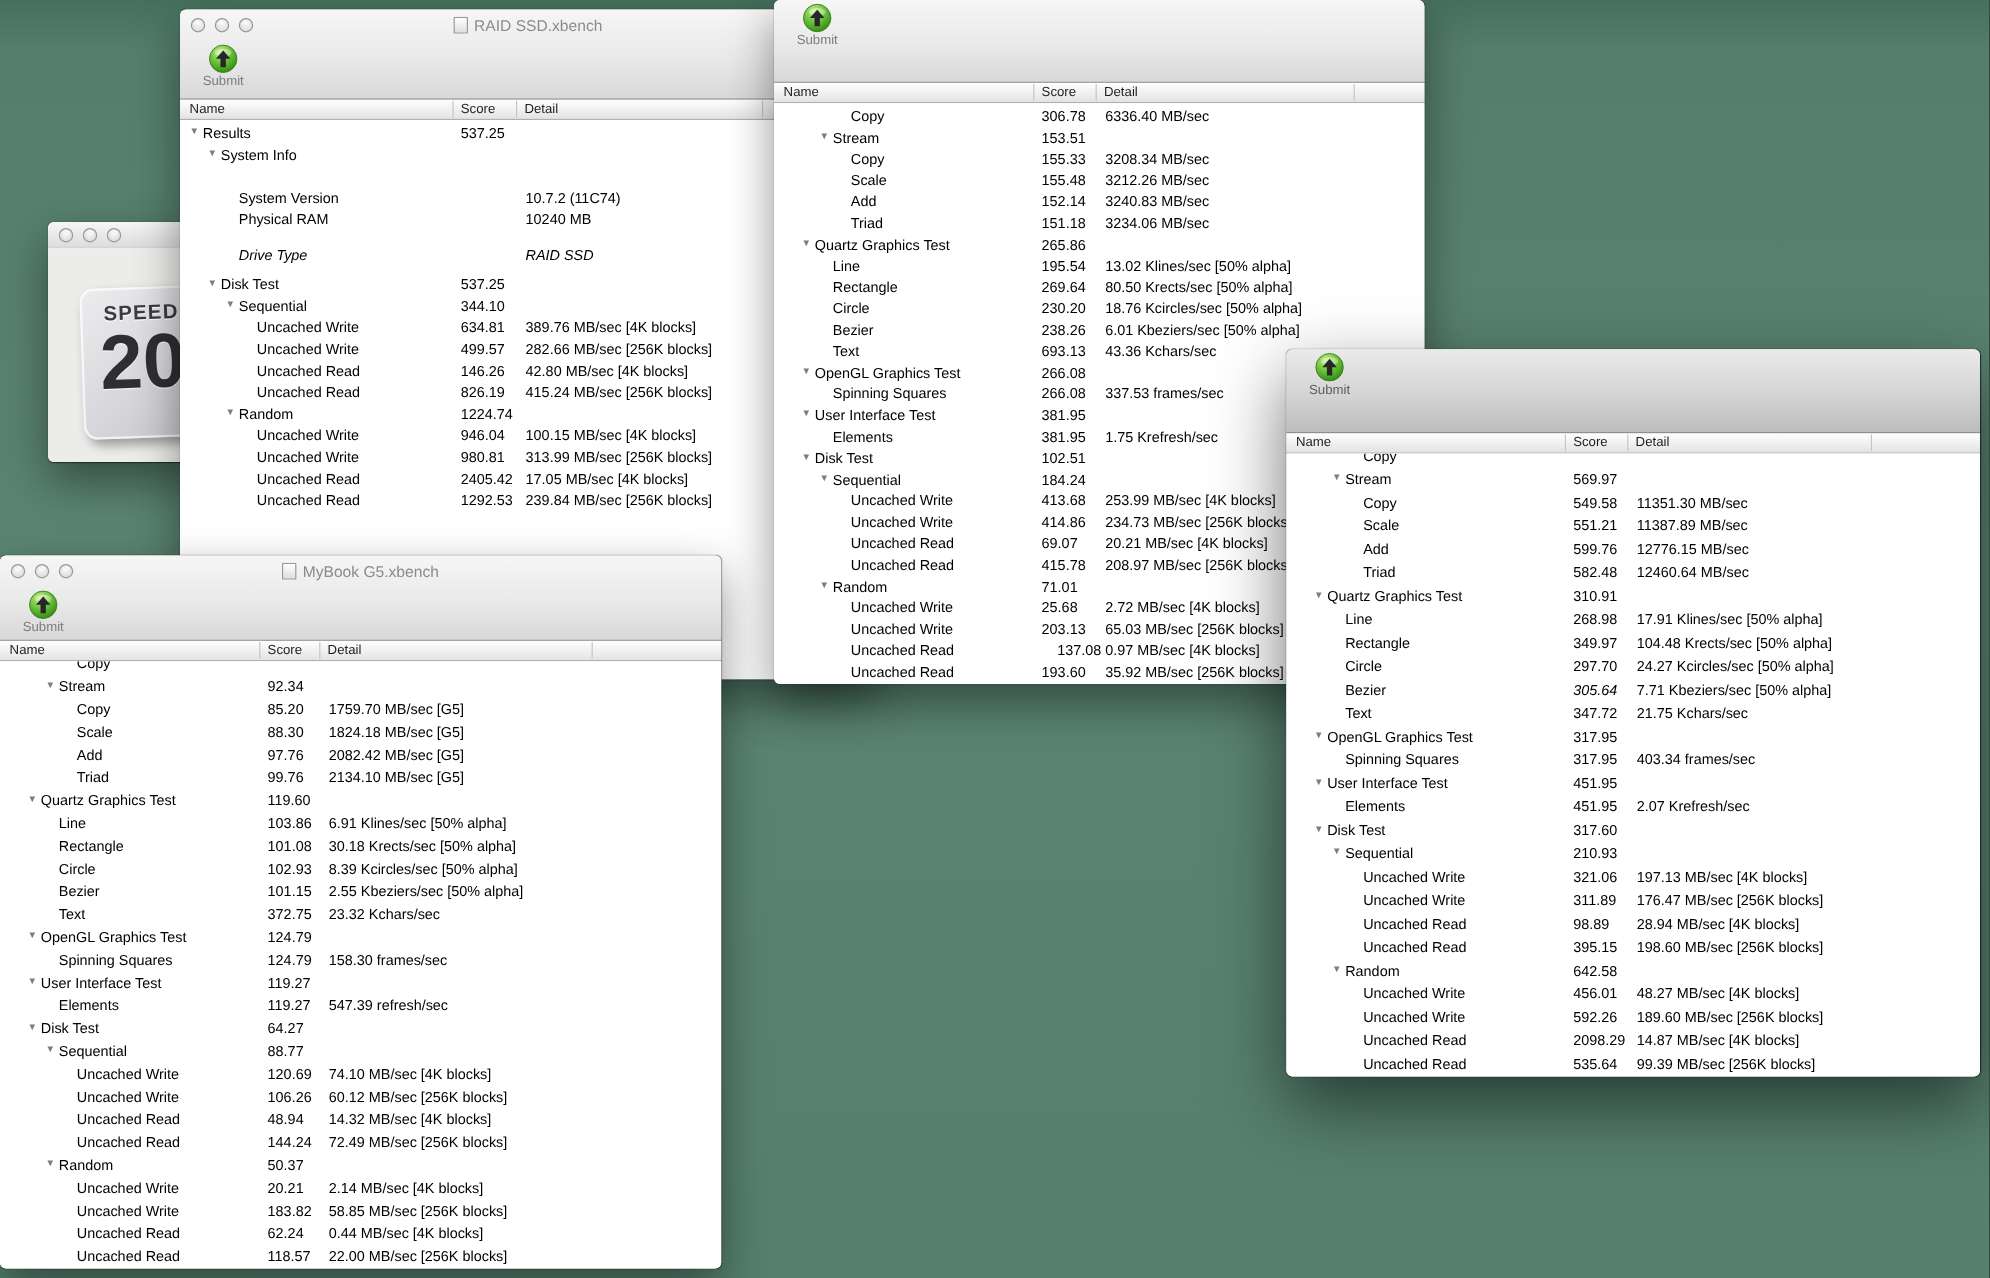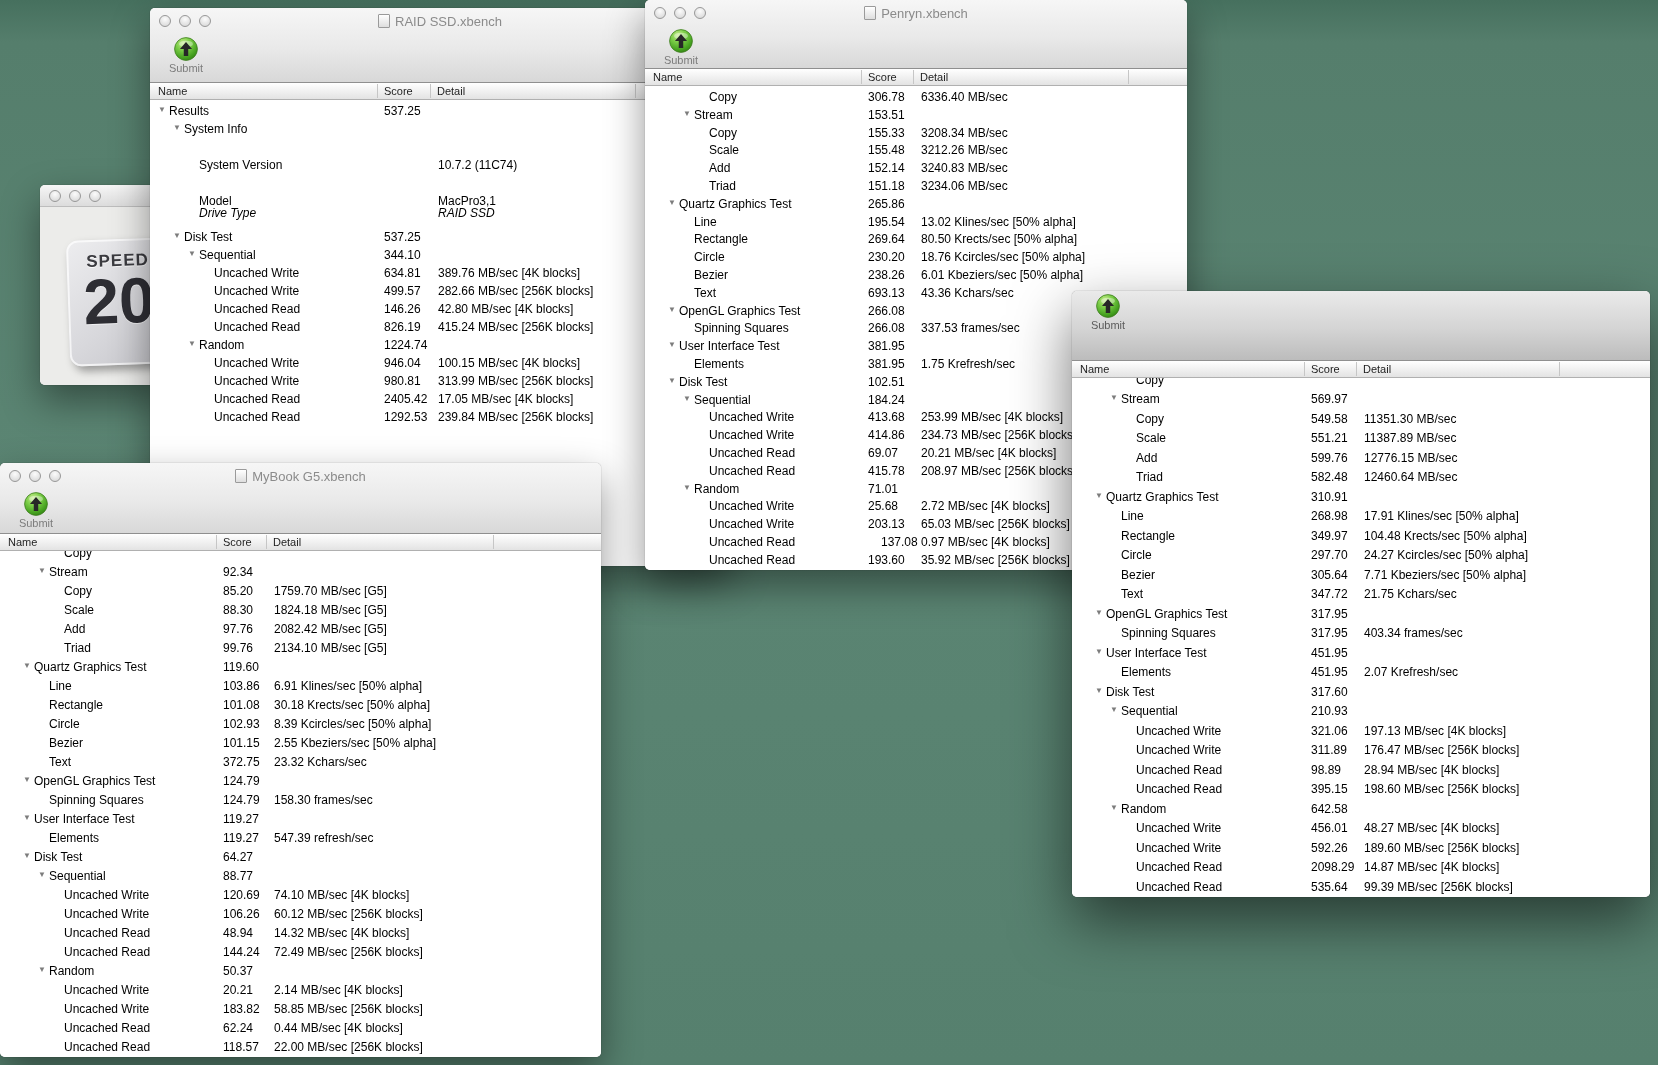--- a/index.html
+++ b/index.html
@@ -130,23 +130,23 @@
           <span class="sc" style="left: 234px;">537.25</span>
         </div>
         <div class="row" style="top: 20px;">
           <span class="tri" style="left: 23px;">▼</span>
           <span class="nm" style="left: 34px;">System Info</span>
         </div>
         <div class="row" style="top: 56px;">
           <span class="nm" style="left: 49px;">System Version</span>
           <span class="dt" style="left: 288px;">10.7.2 (11C74)</span>
         </div>
-        <div class="row" style="top: 92px;">
-          <span class="nm" style="left: 49px;">Model</span>
-          <span class="dt" style="left: 288px;">MacPro3,1</span>
+        <div class="row" style="top: 74px;">
+          <span class="nm" style="left: 49px;">Physical RAM</span>
+          <span class="dt" style="left: 288px;">10240 MB</span>
         </div>
         <div class="row" style="top: 104px; font-style: italic;">
           <span class="nm" style="left: 49px;">Drive Type</span>
           <span class="dt" style="left: 288px;">RAID SSD</span>
         </div>
         <div class="row" style="top: 128px;">
           <span class="tri" style="left: 23px;">▼</span>
           <span class="nm" style="left: 34px;">Disk Test</span>
           <span class="sc" style="left: 234px;">537.25</span>
         </div>
@@ -198,28 +198,20 @@
         <div class="row" style="top: 308px;">
           <span class="nm" style="left: 64px;">Uncached Read</span>
           <span class="sc" style="left: 234px;">1292.53</span>
           <span class="dt" style="left: 288px;">239.84 MB/sec [256K blocks]</span>
         </div>
       </div>
   </div>
 
   <div class="window" style="left:645px;top:0px;width:542px;height:570px;z-index:3;--tb:42px;">
     <div class="chrome">
-      <div class="titlebar">
-        <div class="lights">
-          <span class="light"></span>
-          <span class="light"></span>
-          <span class="light"></span>
-        </div>
-        <div class="title"><span class="doc-icon"></span><span>Penryn.xbench</span></div>
-      </div>
       <div class="toolbar">
         <div class="submit">
           <svg viewBox="0 0 28 28">
               <circle cx="14" cy="14" r="12.3" fill="url(#orbGrad)" stroke="#3c7a1c" stroke-width="0.8"></circle>
               <ellipse cx="14" cy="8.6" rx="7.5" ry="3.6" fill="rgba(255,255,255,0.38)"></ellipse>
               <path d="M14 6.5 L20.5 14 H16.4 V21.5 H11.6 V14 H7.5 Z" fill="#272727"></path>
             </svg>
           <span class="submit-label">Submit</span>
         </div>
       </div>
@@ -602,21 +594,21 @@
           <span class="sc" style="left: 239px;">349.97</span>
           <span class="dt" style="left: 292px;">104.48 Krects/sec [50% alpha]</span>
         </div>
         <div class="row" style="top: 168px;">
           <span class="nm" style="left: 49px;">Circle</span>
           <span class="sc" style="left: 239px;">297.70</span>
           <span class="dt" style="left: 292px;">24.27 Kcircles/sec [50% alpha]</span>
         </div>
         <div class="row" style="top: 187.5px;">
           <span class="nm" style="left: 49px;">Bezier</span>
-          <span class="sc" style="left: 239px;">305.64</span>
+          <span class="sc" style="left: 239px; font-style: italic;">305.64</span>
           <span class="dt" style="left: 292px;">7.71 Kbeziers/sec [50% alpha]</span>
         </div>
         <div class="row" style="top: 207px;">
           <span class="nm" style="left: 49px;">Text</span>
           <span class="sc" style="left: 239px;">347.72</span>
           <span class="dt" style="left: 292px;">21.75 Kchars/sec</span>
         </div>
         <div class="row" style="top: 226.5px;">
           <span class="tri" style="left: 23px;">▼</span>
           <span class="nm" style="left: 34px;">OpenGL Graphics Test</span>

